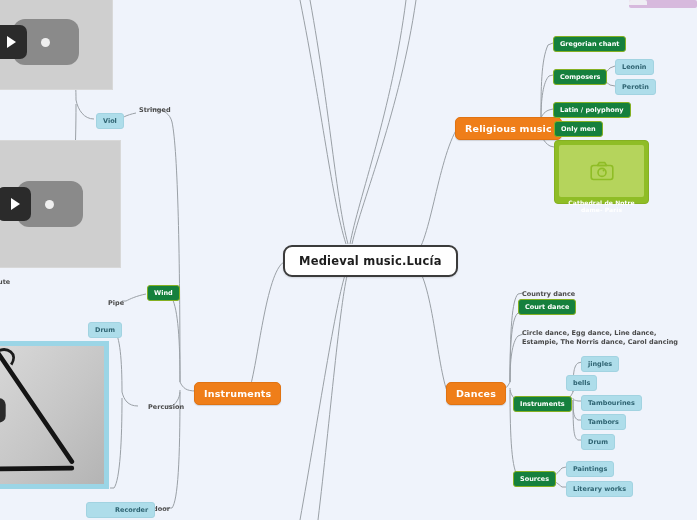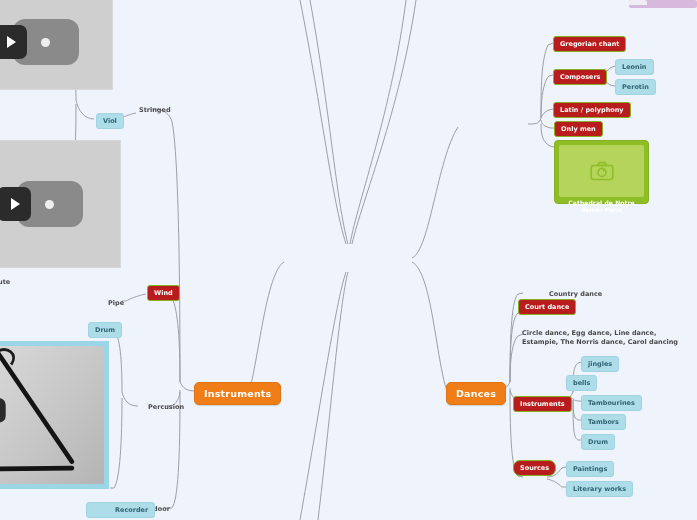--- a/index.html
+++ b/index.html
@@ -22,21 +22,21 @@
     padding:7px 14px;box-shadow:0 1px 2px rgba(0,0,0,.12);
   }
   
   .main{
     background:#ef7e19;border:1px solid #e07312;border-radius:5px;
     color:#ffffff;font-weight:bold;font-size:9.5px;letter-spacing:.2px;
     padding:5px 9px;box-shadow:0 1px 1px rgba(0,0,0,.14);
   }
   
   .green{
-    background:#b91c1c;border:1px solid #85b022;border-radius:3px;
+    background:#15803d;border:1px solid #85b022;border-radius:3px;
     color:#ffffff;font-size:6.5px;font-weight:bold;padding:3px 6px;
   }
   
   .blue{
     background:#aeddea;border:1px solid #a2d3e1;border-radius:3px;
     color:#2f6472;font-size:6.5px;font-weight:bold;padding:3px 6px;
   }
   
   .plain{
     background:transparent;border:0;color:#4a4a4a;
@@ -232,21 +232,23 @@
         </linearGradient>
       </defs>
       <rect x="0" y="0" width="123" height="148" fill="url(#pg)"></rect>
       <path d="M8 8 L 88 124" stroke="#141414" stroke-width="5" fill="none" stroke-linecap="round"></path>
       <path d="M-10 132 L 88 131" stroke="#141414" stroke-width="5" fill="none" stroke-linecap="round"></path>
       <path d="M6 6 C 18 0 30 8 22 20" stroke="#1b1b1b" stroke-width="3" fill="none"></path>
       <rect x="-6" y="56" width="22" height="26" rx="7" fill="#2a2a2a"></rect>
     </svg>
   </div>
 
-
+  <div class="node root" style="left:283px;top:245px;">Medieval music.Lucía</div>
+
+  <div class="node main" style="left:455px;top:117px;">Religious music</div>
 
   <div class="node green" style="left:553px;top:36px;">Gregorian chant</div>
 
   <div class="node green" style="left:553px;top:69px;">Composers</div>
 
   <div class="node blue" style="left:615px;top:59px;">Leonin</div>
 
   <div class="node blue" style="left:615px;top:79px;">Perotin</div>
 
   <div class="node green" style="left:553px;top:102px;">Latin / polyphony</div>
@@ -260,35 +262,35 @@
         <path d="M7.5 4.5 L 9.2 1.6 L 14.8 1.6 L 16.5 4.5 Z" fill="none" stroke="#8fbd26" stroke-width="1.6" stroke-linejoin="round"></path>
         <circle cx="12" cy="11.4" r="4" fill="none" stroke="#8fbd26" stroke-width="1.6"></circle>
         <circle cx="13.6" cy="9.6" r="1" fill="#8fbd26"></circle>
       </svg>
     </div>
     <div class="cap">Cathedral de Notre dame- Paris</div>
   </div>
 
   <div class="node main" style="left:446px;top:382px;">Dances</div>
 
-  <div class="node plain" style="left:519px;top:288px;margin-left:27px;">Country dance</div>
+  <div class="node plain" style="left:519px;top:288px;">Country dance</div>
 
   <div class="node green" style="left:518px;top:299px;text-align:right;">Court dance</div>
 
   <div class="node plain wrap" style="left:519px;top:327px;">Circle dance, Egg dance, Line dance, Estampie, The Norris dance, Carol dancing</div>
 
   <div class="node green" style="left:513px;top:396px;">Instruments</div>
 
   <div class="node blue" style="left:581px;top:356px;">jingles</div>
   <div class="node blue" style="left:566px;top:375px;">bells</div>
   <div class="node blue" style="left:581px;top:395px;">Tambourines</div>
   <div class="node blue" style="left:581px;top:414px;">Tambors</div>
   <div class="node blue" style="left:581px;top:434px;">Drum</div>
 
-  <div class="node green" style="left:513px;top:460px;border-radius:7px;">Sources</div>
+  <div class="node green" style="left:513px;top:471px;">Sources</div>
   <div class="node blue" style="left:566px;top:461px;">Paintings</div>
   <div class="node blue" style="left:566px;top:481px;">Literary works</div>
 
   <div class="node main" style="left:194px;top:382px;">Instruments</div>
 
   <div class="node plain" style="left:136px;top:104px;">Stringed</div>
   <div class="node blue" style="left:96px;top:113px;">Viol</div>
 
   <div class="node green" style="left:147px;top:285px;">Wind</div>
   <div class="node plain" style="left:105px;top:297px;">Pipe</div>

